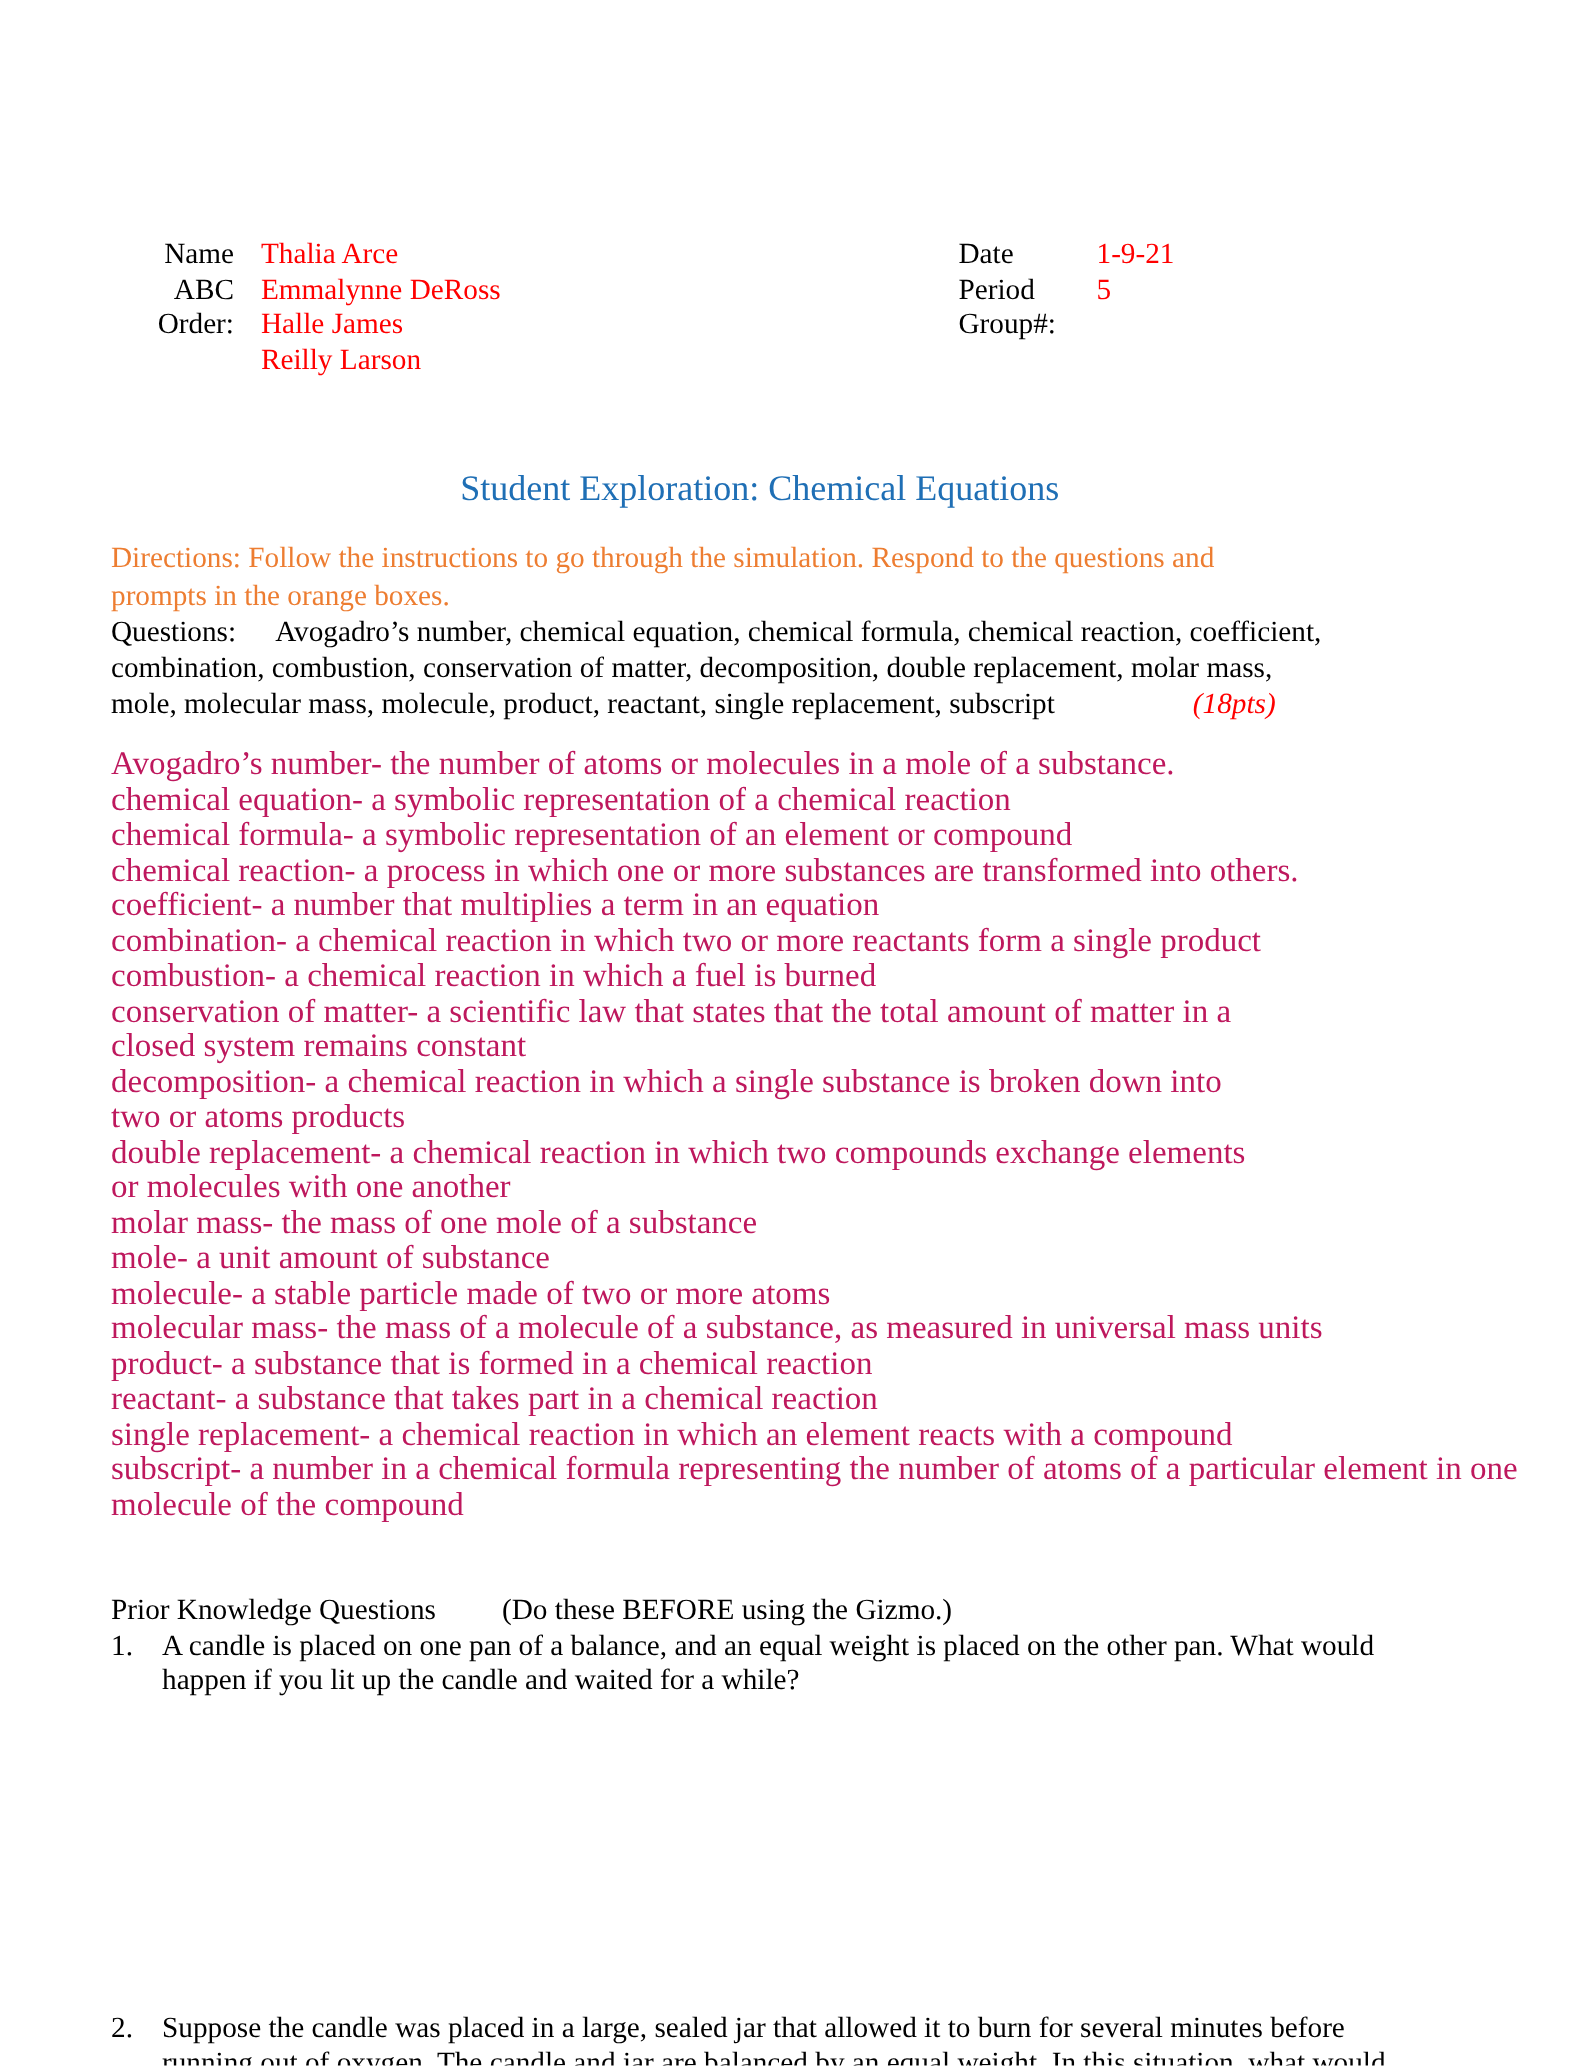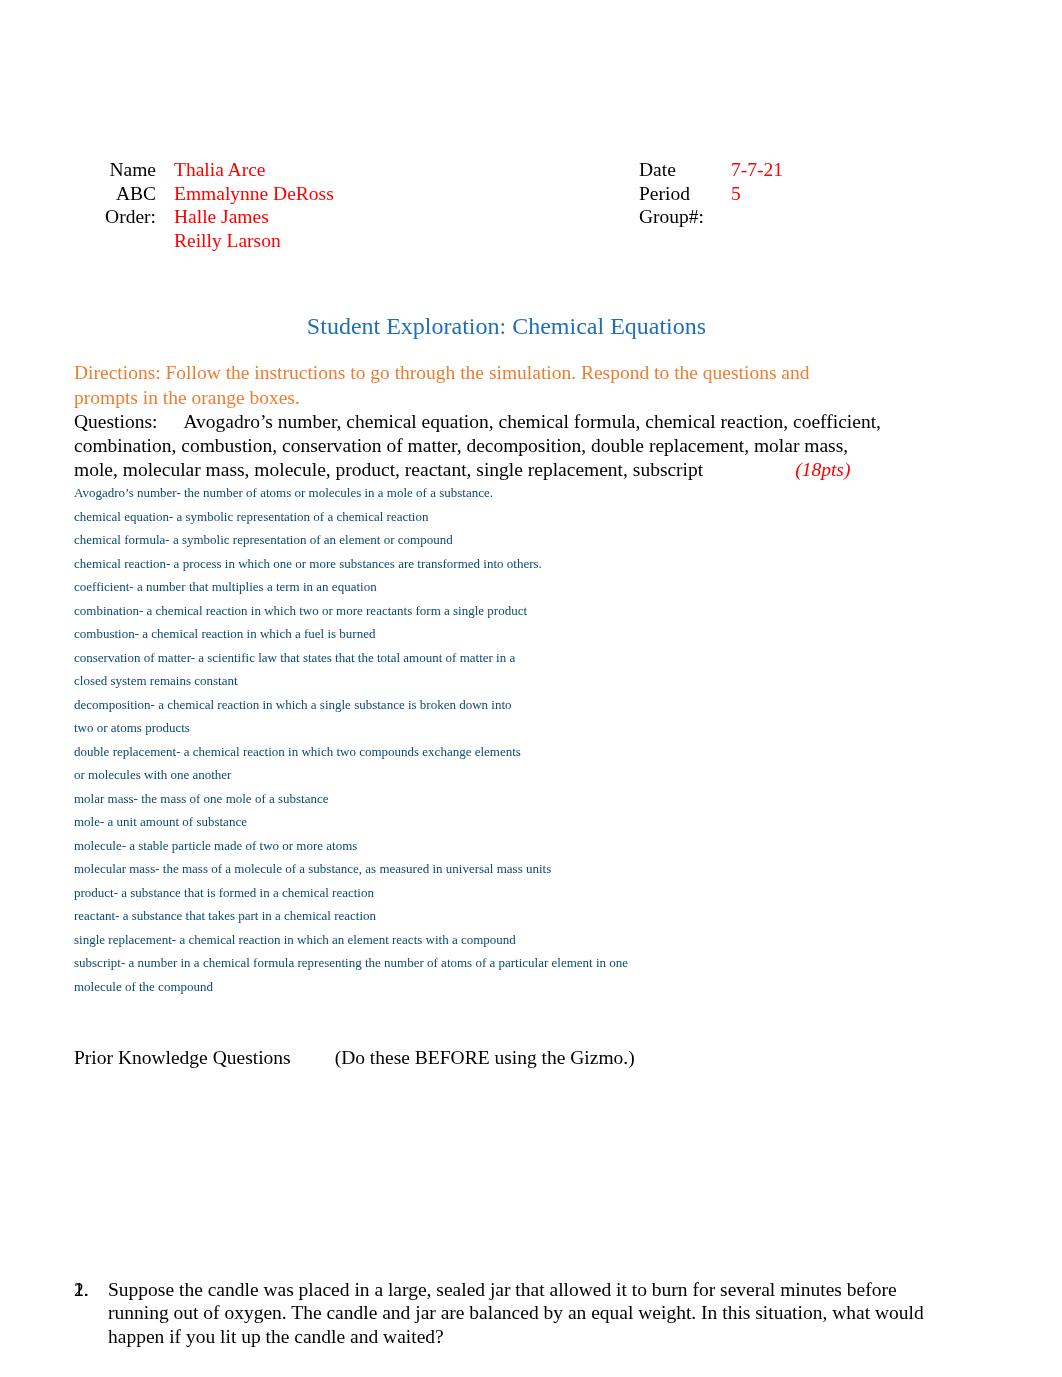--- a/index.html
+++ b/index.html
@@ -105,25 +105,25 @@
   .vocab-gap { display: inline-block; width: 26px; }
   .pts {
     color: #FF0000;
     display: inline-block;
     margin-left: 92px;
     font-style: italic;
   }
 
   
   .defs {
-    color: #0c4a6e;
-    font-size: 13px;
+    color: #be185d;
+    font-size: 22px;
     line-height: 23.5px;
     width: 880px;
-    margin-top: 0px;
+    margin-top: 16px;
   }
   .def-line { display: block; white-space: nowrap; }
 
   
   .pk-head {
     font-size: 19.5px;
     line-height: 23.5px;
     margin-top: 48px;
     color: #000000;
     white-space: nowrap;
@@ -177,21 +177,21 @@
 
       <div class="hdr-names">
         <span class="nm">Thalia Arce</span>
         <span class="nm">Emmalynne DeRoss</span>
         <span class="nm">Halle James</span>
         <span class="nm">Reilly Larson</span>
       </div>
 
       <div class="hdr-right">
         <span class="hdr-right-row">
-          <span class="hdr-rlabel">Date</span><span class="hdr-rvalue">7-7-21</span>
+          <span class="hdr-rlabel">Date</span><span class="hdr-rvalue">1-9-21</span>
         </span>
         <span class="hdr-right-row">
           <span class="hdr-rlabel">Period</span><span class="hdr-rvalue">5</span>
         </span>
         <span class="hdr-right-row">
           <span class="hdr-rlabel">Group#:</span><span class="hdr-rvalue"></span>
         </span>
       </div>
 
     </div>
@@ -225,20 +225,21 @@
       <span class="def-line">single replacement- a chemical reaction in which an element reacts with a compound</span>
       <span class="def-line">subscript- a number in a chemical formula representing the number of atoms of a particular element in one</span>
       <span class="def-line">molecule of the compound</span>
     </div>
 
     <div class="pk-head"><span>Prior Knowledge Questions</span><span class="pk-gap"></span><span>(Do these BEFORE using the Gizmo.)</span></div>
 
     <ul class="qlist">
       <li class="qitem">
         <span class="qnum">1.</span>
+        <span>A candle is placed on one pan of a balance, and an equal weight is placed on the other pan. What would happen if you lit up the candle and waited for a while?</span>
       </li>
       <li class="qitem q2-wrap">
         <span class="qnum">2.</span>
         <span>Suppose the candle was placed in a large, sealed jar that allowed it to burn for several minutes before running out of oxygen. The candle and jar are balanced by an equal weight. In this situation, what would happen if you lit up the candle and waited?</span>
       </li>
     </ul>
 
   </div>
 </div>
 

